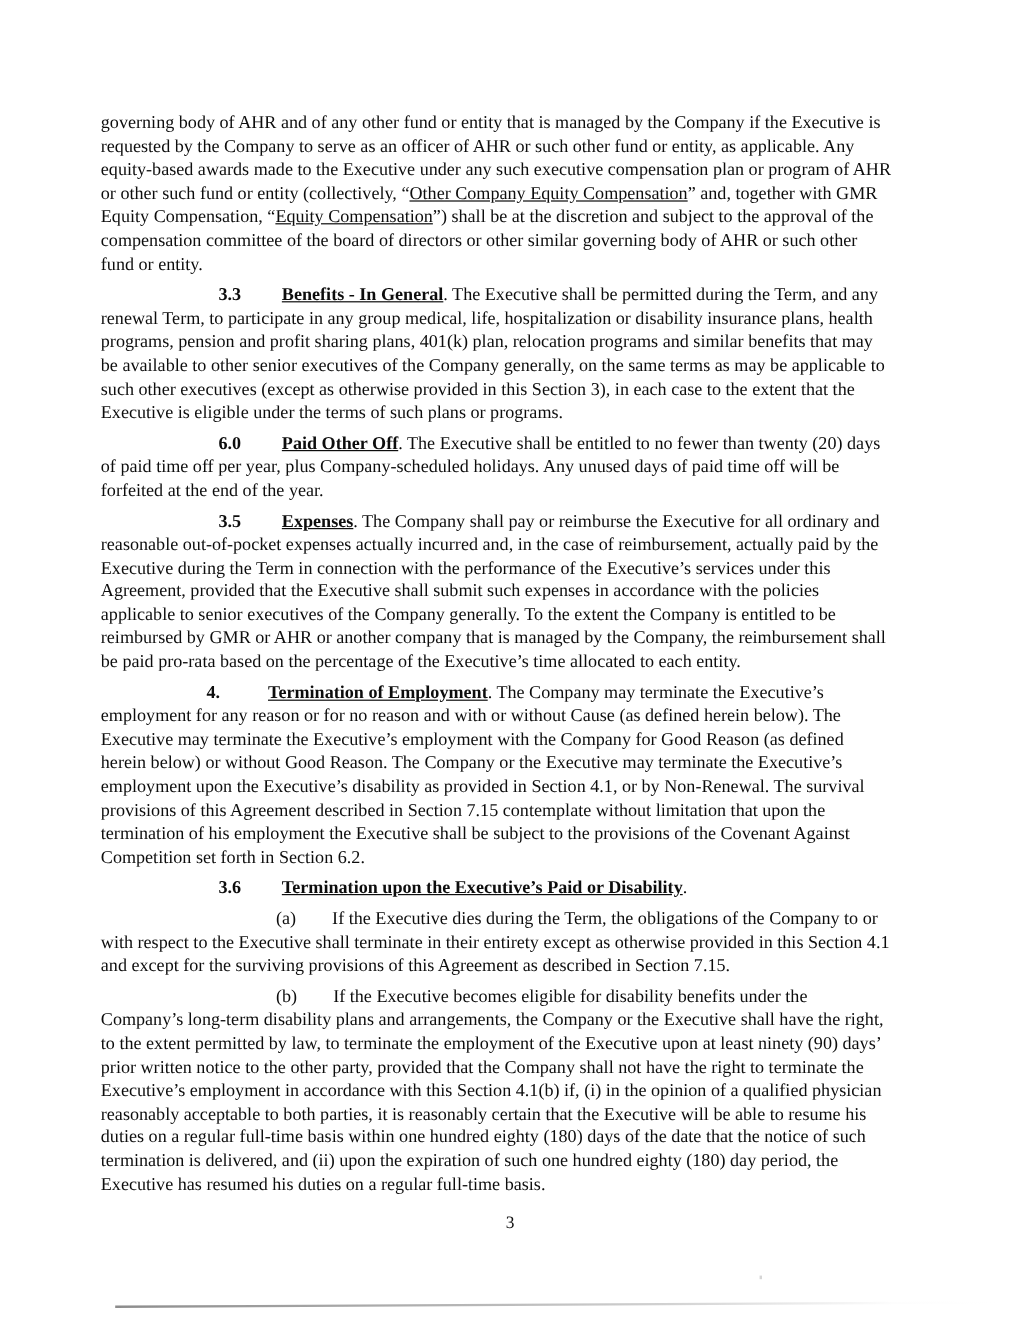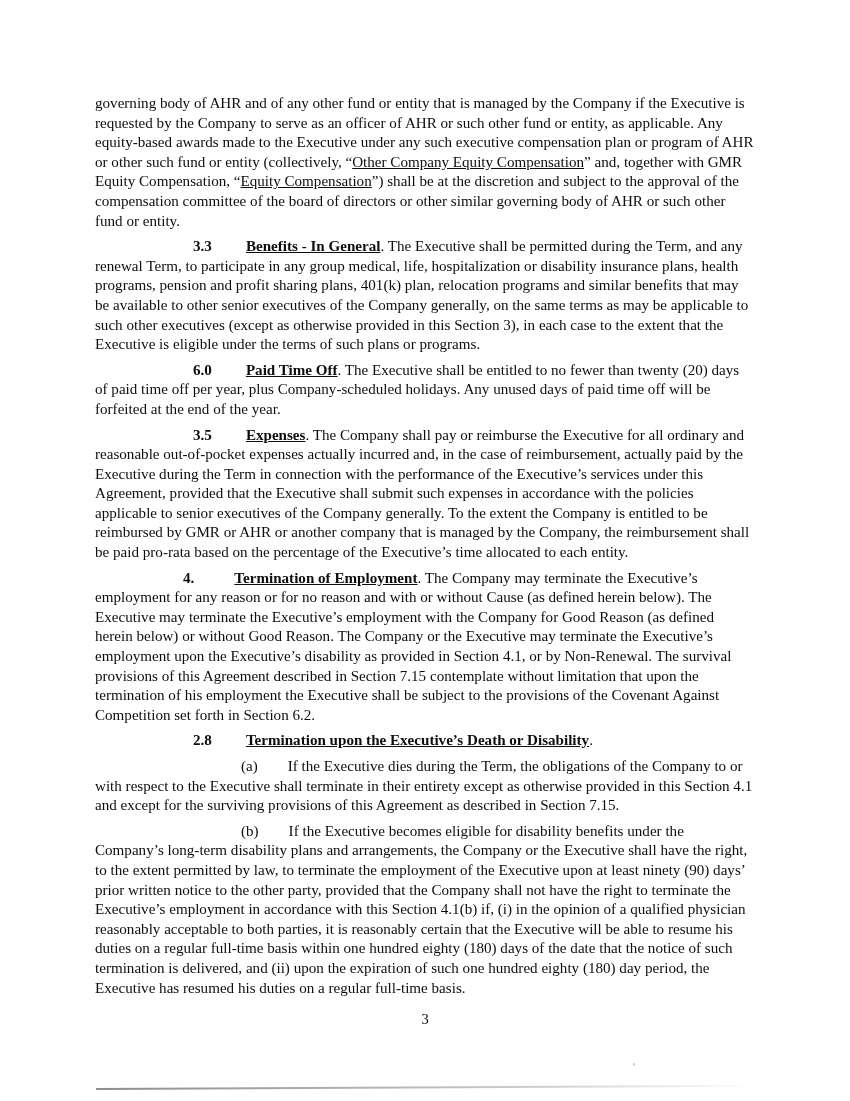--- a/index.html
+++ b/index.html
@@ -43,21 +43,21 @@
     left: 633px;
     top: 1063px;
     width: 2px;
     height: 3px;
     background: rgba(180,180,180,0.55);
     pointer-events: none;
   }
 
   .textblock {
     position: absolute;
-    left: 95px;
+    left: 84px;
     top: 94px;
     width: 660px;
   }
 
   p.para {
     margin: 0 0 0 0;
     font-size: 15.1px;
     line-height: 19.6px;
     text-align: left;
     text-indent: 0;
@@ -132,27 +132,27 @@
 <div class="page">
 
   <div class="grain"></div>
 
   <div class="textblock">
 
     <p class="para"><span>governing body of AHR and of any other fund or entity that is managed by the Company if the Executive is requested by the Company to serve as an officer of AHR or such other fund or entity, as applicable. Any equity-based awards made to the Executive under any such executive compensation plan or program of AHR or other such fund or entity (collectively, “</span><u class="plain">Other Company Equity Compensation</u><span>” and, together with GMR Equity Compensation, “</span><u class="plain">Equity Compensation</u><span>”) shall be at the discretion and subject to the approval of the compensation committee of the board of directors or other similar governing body of AHR or such other fund or entity.</span></p>
 
     <p class="para"><span class="ind-sec"></span><span class="sec-num">3.3</span><span class="gap-after-num"></span><u class="h">Benefits - In General</u><span>. The Executive shall be permitted during the Term, and any renewal Term, to participate in any group medical, life, hospitalization or disability insurance plans, health programs, pension and profit sharing plans, 401(k) plan, relocation programs and similar benefits that may be available to other senior executives of the Company generally, on the same terms as may be applicable to such other executives (except as otherwise provided in this Section 3), in each case to the extent that the Executive is eligible under the terms of such plans or programs.</span></p>
 
-    <p class="para"><span class="ind-sec"></span><span class="sec-num">6.0</span><span class="gap-after-num"></span><u class="h">Paid Time Off</u><span>. The Executive shall be entitled to no fewer than twenty (20) days of paid time off per year, plus Company-scheduled holidays. Any unused days of paid time off will be forfeited at the end of the year.</span></p>
+    <p class="para"><span class="ind-sec"></span><span class="sec-num">6.0</span><span class="gap-after-num"></span><u class="h">Paid Other Off</u><span>. The Executive shall be entitled to no fewer than twenty (20) days of paid time off per year, plus Company-scheduled holidays. Any unused days of paid time off will be forfeited at the end of the year.</span></p>
 
     <p class="para"><span class="ind-sec"></span><span class="sec-num">3.5</span><span class="gap-after-num"></span><u class="h">Expenses</u><span>. The Company shall pay or reimburse the Executive for all ordinary and reasonable out-of-pocket expenses actually incurred and, in the case of reimbursement, actually paid by the Executive during the Term in connection with the performance of the Executive’s services under this Agreement, provided that the Executive shall submit such expenses in accordance with the policies applicable to senior executives of the Company generally. To the extent the Company is entitled to be reimbursed by GMR or AHR or another company that is managed by the Company, the reimbursement shall be paid pro-rata based on the percentage of the Executive’s time allocated to each entity.</span></p>
 
     <p class="para"><span class="ind-sec-4"></span><span class="sec-num">4.</span><span class="gap-after-num-wide"></span><u class="h">Termination of Employment</u><span>. The Company may terminate the Executive’s employment for any reason or for no reason and with or without Cause (as defined herein below). The Executive may terminate the Executive’s employment with the Company for Good Reason (as defined herein below) or without Good Reason. The Company or the Executive may terminate the Executive’s employment upon the Executive’s disability as provided in Section 4.1, or by Non-Renewal. The survival provisions of this Agreement described in Section 7.15 contemplate without limitation that upon the termination of his employment the Executive shall be subject to the provisions of the Covenant Against Competition set forth in Section 6.2.</span></p>
 
-    <p class="para head-41"><span class="ind-sec"></span><span class="sec-num">2.8</span><span class="gap-after-num"></span><u class="h">Termination upon the Executive’s Death or Disability</u><span>.</span></p>
+    <p class="para head-41"><span class="ind-sec"></span><span class="sec-num">3.6</span><span class="gap-after-num"></span><u class="h">Termination upon the Executive’s Paid or Disability</u><span>.</span></p>
 
     <p class="para"><span class="ind-alpha"></span><span>(a)</span><span class="gap-after-alpha"></span><span>If the Executive dies during the Term, the obligations of the Company to or with respect to the Executive shall terminate in their entirety except as otherwise provided in this Section 4.1 and except for the surviving provisions of this Agreement as described in Section 7.15.</span></p>
 
     <p class="para"><span class="ind-alpha"></span><span>(b)</span><span class="gap-after-alpha"></span><span>If the Executive becomes eligible for disability benefits under the Company’s long-term disability plans and arrangements, the Company or the Executive shall have the right, to the extent permitted by law, to terminate the employment of the Executive upon at least ninety (90) days’ prior written notice to the other party, provided that the Company shall not have the right to terminate the Executive’s employment in accordance with this Section 4.1(b) if, (i) in the opinion of a qualified physician reasonably acceptable to both parties, it is reasonably certain that the Executive will be able to resume his duties on a regular full-time basis within one hundred eighty (180) days of the date that the notice of such termination is delivered, and (ii) upon the expiration of such one hundred eighty (180) day period, the Executive has resumed his duties on a regular full-time basis.</span></p>
 
   </div>
 
   <div class="pageno">3</div>
 
   <div class="scan-edge"></div>

